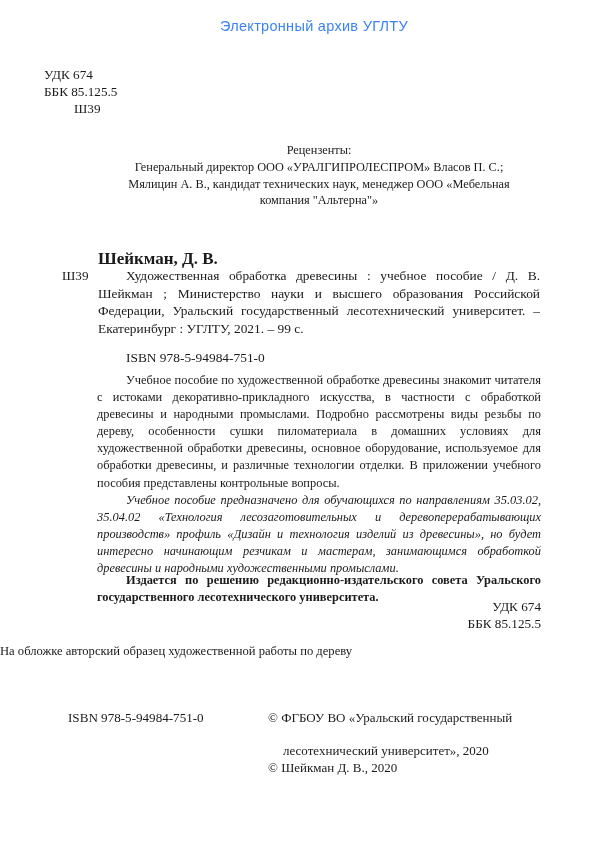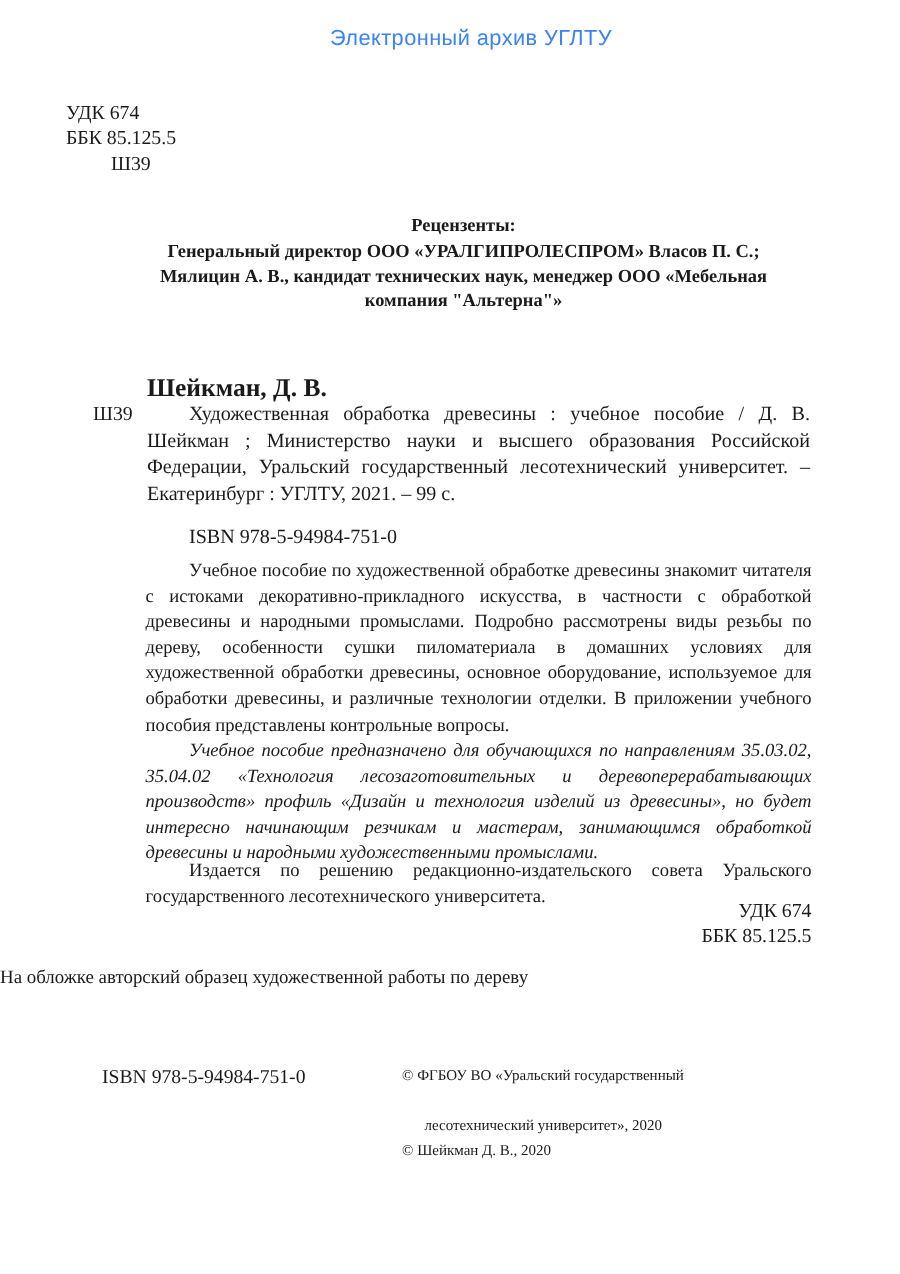--- a/index.html
+++ b/index.html
@@ -42,26 +42,25 @@
     font-size: 13.2px;
     line-height: 17px;
   }
   .codes-top .code-line { white-space: pre; }
   .codes-top .code-indent { padding-left: 30px; }
 
   
   .reviewers {
     position: absolute;
     top: 142px;
-    left: 70px;
+    left: 80px;
     width: 478px;
     font-size: 12.3px;
     line-height: 16.4px;
     text-align: center;
-    font-weight: bold;
   }
   .reviewers .rev-title { margin-bottom: 1px; }
   .reviewers .rev-line { display: block; text-align: center; }
 
   
   .record {
     position: absolute;
     top: 250px;
     left: 62px;
     width: 478px;
@@ -115,20 +114,21 @@
 
   .decision {
     position: absolute;
     top: 572px;
     left: 97px;
     width: 444px;
     font-size: 12.4px;
     line-height: 17.1px;
     text-align: justify;
     text-justify: inter-word;
+    font-weight: bold;
   }
   .decision p { margin: 0; text-indent: 29px; }
 
   
   .codes-bottom {
     position: absolute;
     top: 598px;
     left: 0;
     width: 541px;
     text-align: right;
@@ -158,21 +158,21 @@
     position: absolute;
     left: 68px;
     top: 0;
     font-size: 13.1px;
     line-height: 17px;
   }
   .footer-rights {
     position: absolute;
     left: 268px;
     top: 0;
-    font-size: 10px;
+    font-size: 13px;
     line-height: 17px;
     white-space: nowrap;
   }
   .footer-rights .rights-cont { padding-left: 15px; margin-top: 16px; }
 </style>
 </head>
 <body>
 
 <div class="page">
 

